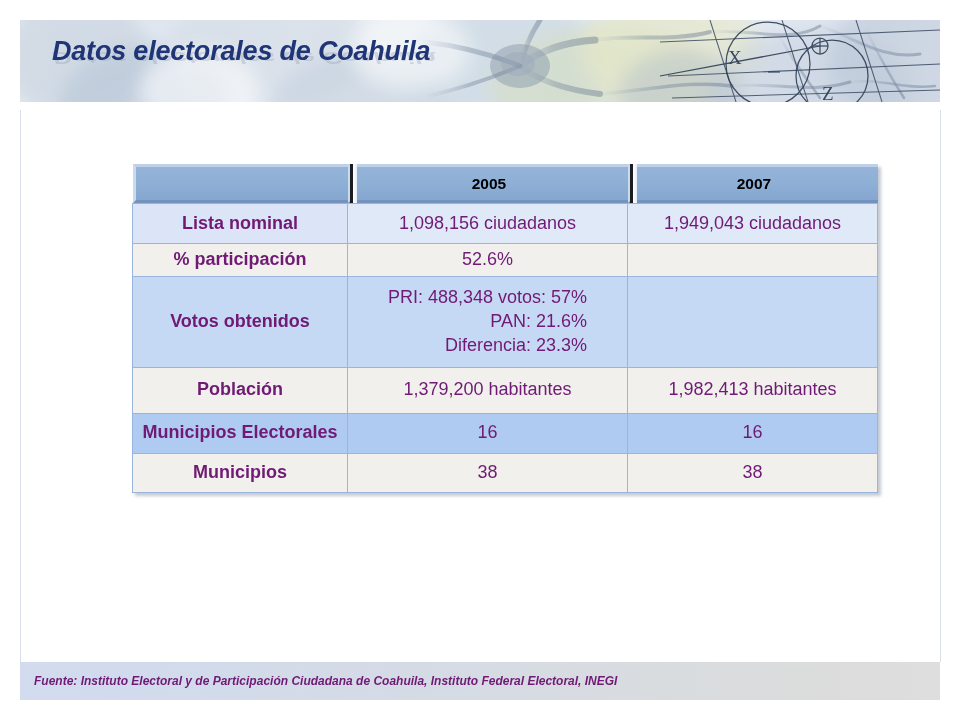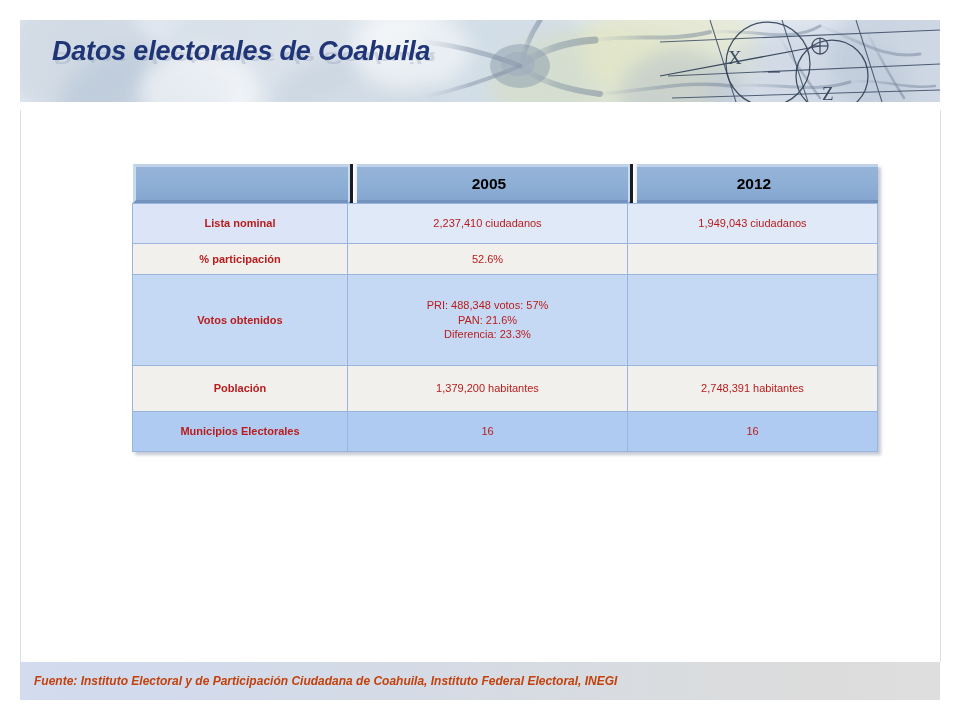--- a/index.html
+++ b/index.html
@@ -150,22 +150,22 @@
     background: linear-gradient(90deg, #1b1d20 0%, #1b1d20 42%, #ffffff 45%, #e8eff8 100%);
     z-index: 3;
   }
 
   .cell {
     height: 100%;
     display: flex;
     align-items: center;
     justify-content: center;
     text-align: center;
-    font-size: 11px;
-    color: #b91c1c;
+    font-size: 18px;
+    color: #701a75;
     box-sizing: border-box;
     padding: 4px 6px;
     line-height: 1.32;
   }
   .cell.label { font-weight: bold; }
 
   
   tr.tone-lightblue  td.lbl { background: #dbe5f7; }
   tr.tone-lightblue  td.val { background: #dfe9f8; }
   tr.tone-offwhite   td.lbl { background: #f1f0ec; }
@@ -175,38 +175,38 @@
   tr.tone-strongblue td.lbl { background: #b0cbf1; }
   tr.tone-strongblue td.val { background: #b0cbf1; }
 
   tr.r-lista  td { height: 39px; }
   tr.r-part   td { height: 30px; }
   tr.r-votos  td { height: 90px; }
   tr.r-pobla  td { height: 45px; }
   tr.r-distr  td { height: 39px; }
   tr.r-munic  td { height: 38px; }
 
-  .multi { display: block; text-align: center; }
+  .multi { display: block; text-align: right; }
 
   
   #footer-bar {
     position: absolute;
     left: 20px; top: 662px;
     width: 920px; height: 38px;
     background: linear-gradient(90deg,
       #d3dcef 0%, #d2dbee 10%, #d3dbe9 28%,
       #d6dbe4 50%, #d9dcdf 70%, #dcdcdc 88%, #dedede 100%);
   }
   #footer-text {
     position: absolute;
     left: 34px; top: 674px;
     font-size: 12px;
     font-weight: bold;
     font-style: italic;
-    color: #c2410c;
+    color: #701a75;
     white-space: nowrap;
   }
 </style>
 </head>
 <body>
 
 <div id="slide">
 
   <div class="slide-rule-left"></div>
   <div class="slide-rule-right"></div>
@@ -291,32 +291,32 @@
           </th>
           <th>
             <div class="hdr-cell">
               <span class="hdr-sep"></span>
               <span>2005</span>
             </div>
           </th>
           <th>
             <div class="hdr-cell">
               <span class="hdr-sep"></span>
-              <span>2012</span>
+              <span>2007</span>
             </div>
           </th>
         </tr>
       </thead>
       <tbody>
         <tr class="tone-lightblue r-lista">
           <td class="lbl">
             <div class="cell label">Lista nominal</div>
           </td>
           <td class="val">
-            <div class="cell">2,237,410 ciudadanos</div>
+            <div class="cell">1,098,156 ciudadanos</div>
           </td>
           <td class="val">
             <div class="cell">1,949,043 ciudadanos</div>
           </td>
         </tr>
 
         <tr class="tone-offwhite r-part">
           <td class="lbl">
             <div class="cell label">% participación</div>
           </td>
@@ -347,36 +347,47 @@
         </tr>
 
         <tr class="tone-offwhite r-pobla">
           <td class="lbl">
             <div class="cell label">Población</div>
           </td>
           <td class="val">
             <div class="cell">1,379,200 habitantes</div>
           </td>
           <td class="val">
-            <div class="cell">2,748,391 habitantes</div>
+            <div class="cell">1,982,413 habitantes</div>
           </td>
         </tr>
 
         <tr class="tone-strongblue r-distr">
           <td class="lbl">
             <div class="cell label">Municipios Electorales</div>
           </td>
           <td class="val">
             <div class="cell">16</div>
           </td>
           <td class="val">
             <div class="cell">16</div>
           </td>
         </tr>
 
+        <tr class="tone-offwhite r-munic">
+          <td class="lbl">
+            <div class="cell label">Municipios</div>
+          </td>
+          <td class="val">
+            <div class="cell">38</div>
+          </td>
+          <td class="val">
+            <div class="cell">38</div>
+          </td>
+        </tr>
       </tbody>
     </table>
   </div>
 
   <div id="footer-bar"></div>
   <div id="footer-text">Fuente: Instituto Electoral y de Participación Ciudadana de Coahuila, Instituto Federal Electoral, INEGI</div>
 
 </div>
 
 </body></html>

